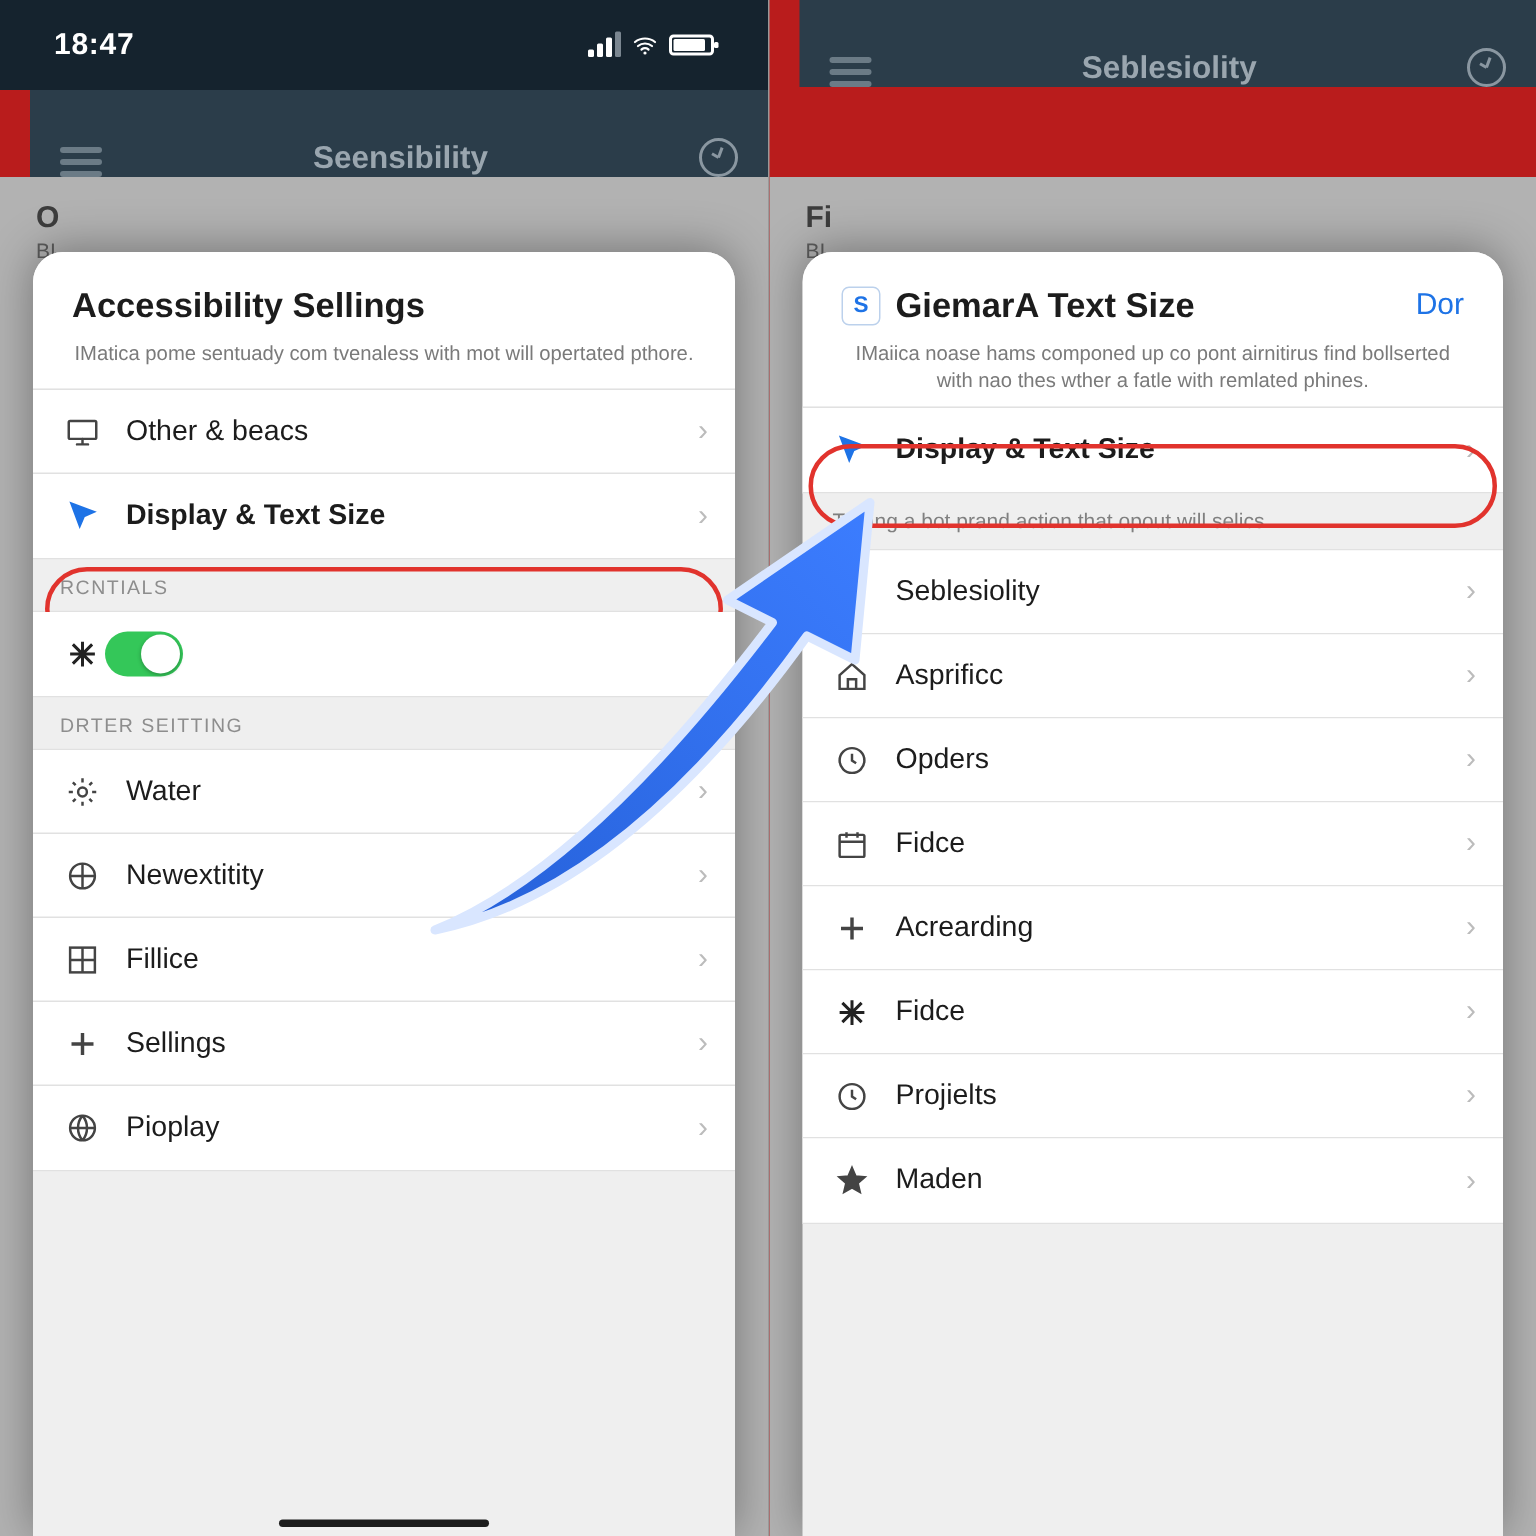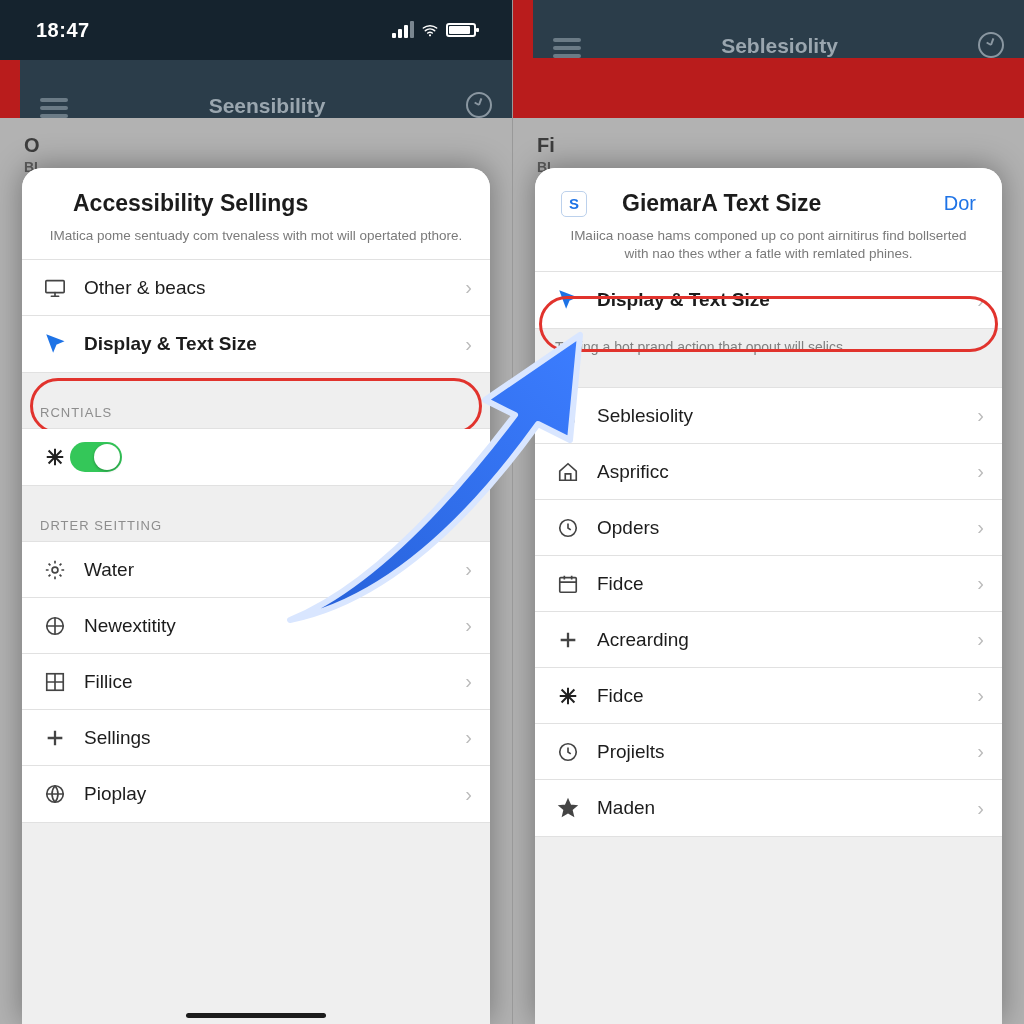--- a/index.html
+++ b/index.html
@@ -26,36 +26,36 @@
   .hamburger span{height:4px;background:#6b7b86;border-radius:2px;}
   .nav-title{flex:1;text-align:center;font-size:21px;font-weight:600;color:#9aa6af;}
   .clock-ic{width:26px;height:26px;border:2px solid #8a97a1;border-radius:50%;position:relative;}
   .clock-ic::before{content:"";position:absolute;left:50%;top:50%;width:2px;height:7px;background:#8a97a1;transform-origin:bottom;transform:translate(-50%,-100%) rotate(20deg);}
   .clock-ic::after{content:"";position:absolute;left:50%;top:50%;width:2px;height:5px;background:#8a97a1;transform-origin:bottom;transform:translate(-50%,-100%) rotate(-60deg);}
 
   
   .bg-list{position:absolute;top:118px;left:0;right:0;bottom:0;background:#b2b2b2;padding:0 24px;}
   .bg-item{border-bottom:1px solid #9e9e9e;padding:16px 0;}
   .bg-item .h{font-size:20px;font-weight:700;color:#3d3d3d;}
-  .bg-item .s{font-size:14px;color:#5c5c5c;margin-top:2px;font-weight:bold;}
+  .bg-item .s{font-size:14px;color:#5c5c5c;margin-top:2px;}
 
   
   .card{position:absolute;left:22px;right:22px;top:168px;bottom:0;background:#efefef;border-radius:20px 20px 0 0;box-shadow:0 -2px 30px rgba(0,0,0,0.35);overflow:hidden;}
   .card-head{background:#fff;padding:22px 26px 14px;}
   .card-title-row{display:flex;align-items:center;gap:10px;}
-  .card-title{font-size:23px;font-weight:800;color:#1c1c1c;margin-left:25px;}
+  .card-title{font-size:23px;font-weight:800;color:#1c1c1c;}
   .card-app-badge{width:26px;height:26px;border-radius:5px;background:#fff;border:1px solid #bcd1ec;display:flex;align-items:center;justify-content:center;color:#1e73e6;font-weight:800;font-size:15px;}
   .card-done{color:#1e73e6;font-weight:400;font-size:20px;margin-left:auto;}
   .card-sub{font-size:13.5px;color:#7a7a7a;margin-top:10px;text-align:center;line-height:1.35;}
 
   .row{display:flex;align-items:center;background:#fff;height:56px;padding:0 18px;border-bottom:1px solid #e1e1e1;position:relative;}
   .row-icon{width:30px;display:flex;align-items:center;justify-content:center;color:#4a4a4a;}
   .row-label{flex:1;font-size:19px;color:#1c1c1c;margin-left:14px;}
   .chev{color:#bcbcbc;font-size:20px;font-weight:400;}
-  .section{margin-top:32px;}
+  .section{margin-top:11px;}
   .sec-label{font-size:13px;letter-spacing:1px;color:#8d8d8d;padding:0 18px 8px;text-transform:uppercase;}
   .group{background:#fff;border-top:1px solid #e1e1e1;border-bottom:1px solid #e1e1e1;}
   .group .row:last-child{border-bottom:0;}
 
   
   .toggle{width:52px;height:30px;background:#34c759;border-radius:15px;position:relative;}
   .toggle::after{content:"";position:absolute;top:2px;right:2px;width:26px;height:26px;background:#fff;border-radius:50%;box-shadow:0 1px 3px rgba(0,0,0,0.3);}
 
   
   .ring{position:absolute;border:3.5px solid #e1332d;border-radius:30px;pointer-events:none;}

